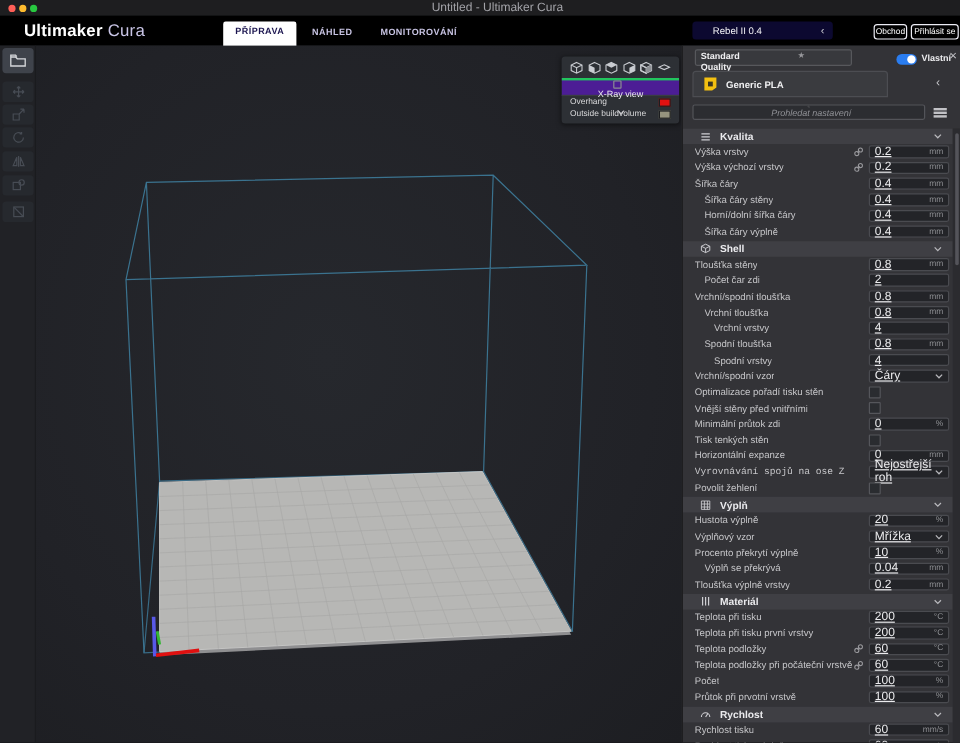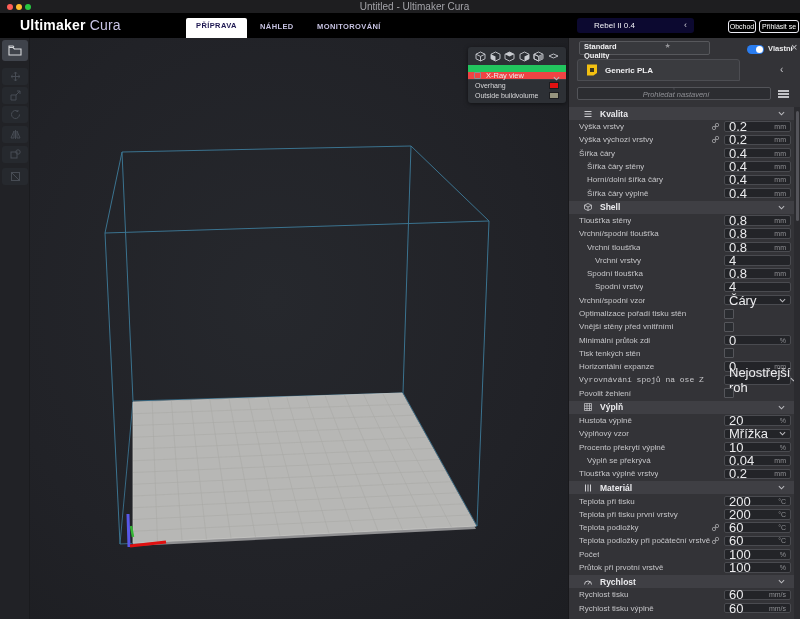--- a/index.html
+++ b/index.html
@@ -35,21 +35,21 @@
   
   .viewport{position:absolute;left:30px;top:38px;width:538px;height:581px;
     background:radial-gradient(ellipse at 45% 45%, #26282d 0%, #212227 65%, #1d1e22 100%);}
   .scene{position:absolute;left:0;top:0;}
 
   
   .viewpanel{position:absolute;left:438px;top:9px;width:98px;background:#2d3035;border-radius:3px;
     box-shadow:0 1px 4px rgba(0,0,0,.5);overflow:hidden;}
   .vp-row1{display:flex;align-items:center;justify-content:space-between;padding:4px 7px 3px 7px;}
   .vp-row1 svg{display:block;}
-  .vp-drop{display:flex;align-items:center;height:15px;background:#ef4444;padding:0 6px;border-top:7px solid #22c55e;border-bottom:1px solid #3a3d42;}
+  .vp-drop{display:flex;align-items:center;height:15px;background:#4c1d95;padding:0 6px;border-top:2px solid #22c55e;border-bottom:1px solid #3a3d42;flex-direction:column;}
   .vp-drop .xicon{width:7px;height:7px;border:1px solid #8b8d92;border-radius:1px;margin-right:5px;flex:none;}
   .vp-drop .vtext{font-size:7.5px;color:#ececee;flex:1;}
   .vp-drop .vchev{color:#b9b9bd;}
   .legendrow{display:flex;align-items:center;height:11.5px;padding:0 7px;}
   .legendrow .ltext{font-size:7px;color:#d8d8da;flex:1;}
   .swatch{width:10px;height:7px;border:1px solid #1c1d20;flex:none;}
 
   
   .rightpanel{position:absolute;left:568px;top:38px;width:232px;height:581px;background:#333337;border-left:1px solid #19191c;}
   .qbox{position:absolute;left:10px;top:3px;width:131px;height:14px;background:#38393d;border:1px solid #57585c;border-radius:2px;
@@ -76,21 +76,21 @@
   .sic{width:10px;height:10px;flex:none;}
   .sic svg{display:block;}
   .stt{font-size:8.5px;font-weight:700;color:#ebebee;margin-left:7px;flex:1;}
   .sch{margin-right:9px;}
   .row{display:flex;align-items:center;height:13.3px;padding-right:3px;}
   .lbl{font-size:8px;color:#c6c6c9;white-space:nowrap;overflow:hidden;}
   .rslot{margin-left:auto;display:flex;align-items:center;flex:none;}
   .lnkw{margin-right:4px;display:flex;}
   .vbox{width:67px;height:10.5px;background:#232428;border:1px solid #4a4b50;border-radius:2px;
     display:flex;align-items:center;padding:0 4px;}
-  .vv{flex:1;font-size:13px;color:#ececee;}
+  .vv{flex:1;font-size:10px;color:#ececee;text-decoration:underline;}
   .vu{font-size:7px;color:#8f9094;}
   .cbox{width:10px;height:10px;background:#2a2c30;border:1px solid #55565b;border-radius:1px;}
   .cslot{width:67px;display:flex;}
   .chev svg, .sch svg{display:block;}
   .scrolltrack{position:absolute;left:225px;top:69px;width:7px;bottom:0;background:#2b2b2f;}
   .scrollthumb{position:absolute;left:2px;top:4px;width:3px;height:110px;background:#54545a;border-radius:1.5px;}
 </style>
 </head>
 <body>
 
@@ -402,20 +402,29 @@
         <div class="row">
           <span class="lbl" style="margin-left: 10px;">Tloušťka stěny</span>
           <span class="rslot">
             <span class="vbox">
               <span class="vv">0.8</span>
               <span class="vu">mm</span>
             </span>
           </span>
         </div>
         <div class="row">
+          <span class="lbl" style="margin-left: 18px;">Počet čar zdi</span>
+          <span class="rslot">
+            <span class="vbox">
+              <span class="vv">2</span>
+              <span class="vu"></span>
+            </span>
+          </span>
+        </div>
+        <div class="row">
           <span class="lbl" style="margin-left: 10px;">Vrchní/spodní tloušťka</span>
           <span class="rslot">
             <span class="vbox">
               <span class="vv">0.8</span>
               <span class="vu">mm</span>
             </span>
           </span>
         </div>
         <div class="row">
           <span class="lbl" style="margin-left: 18px;">Vrchní tloušťka</span>

